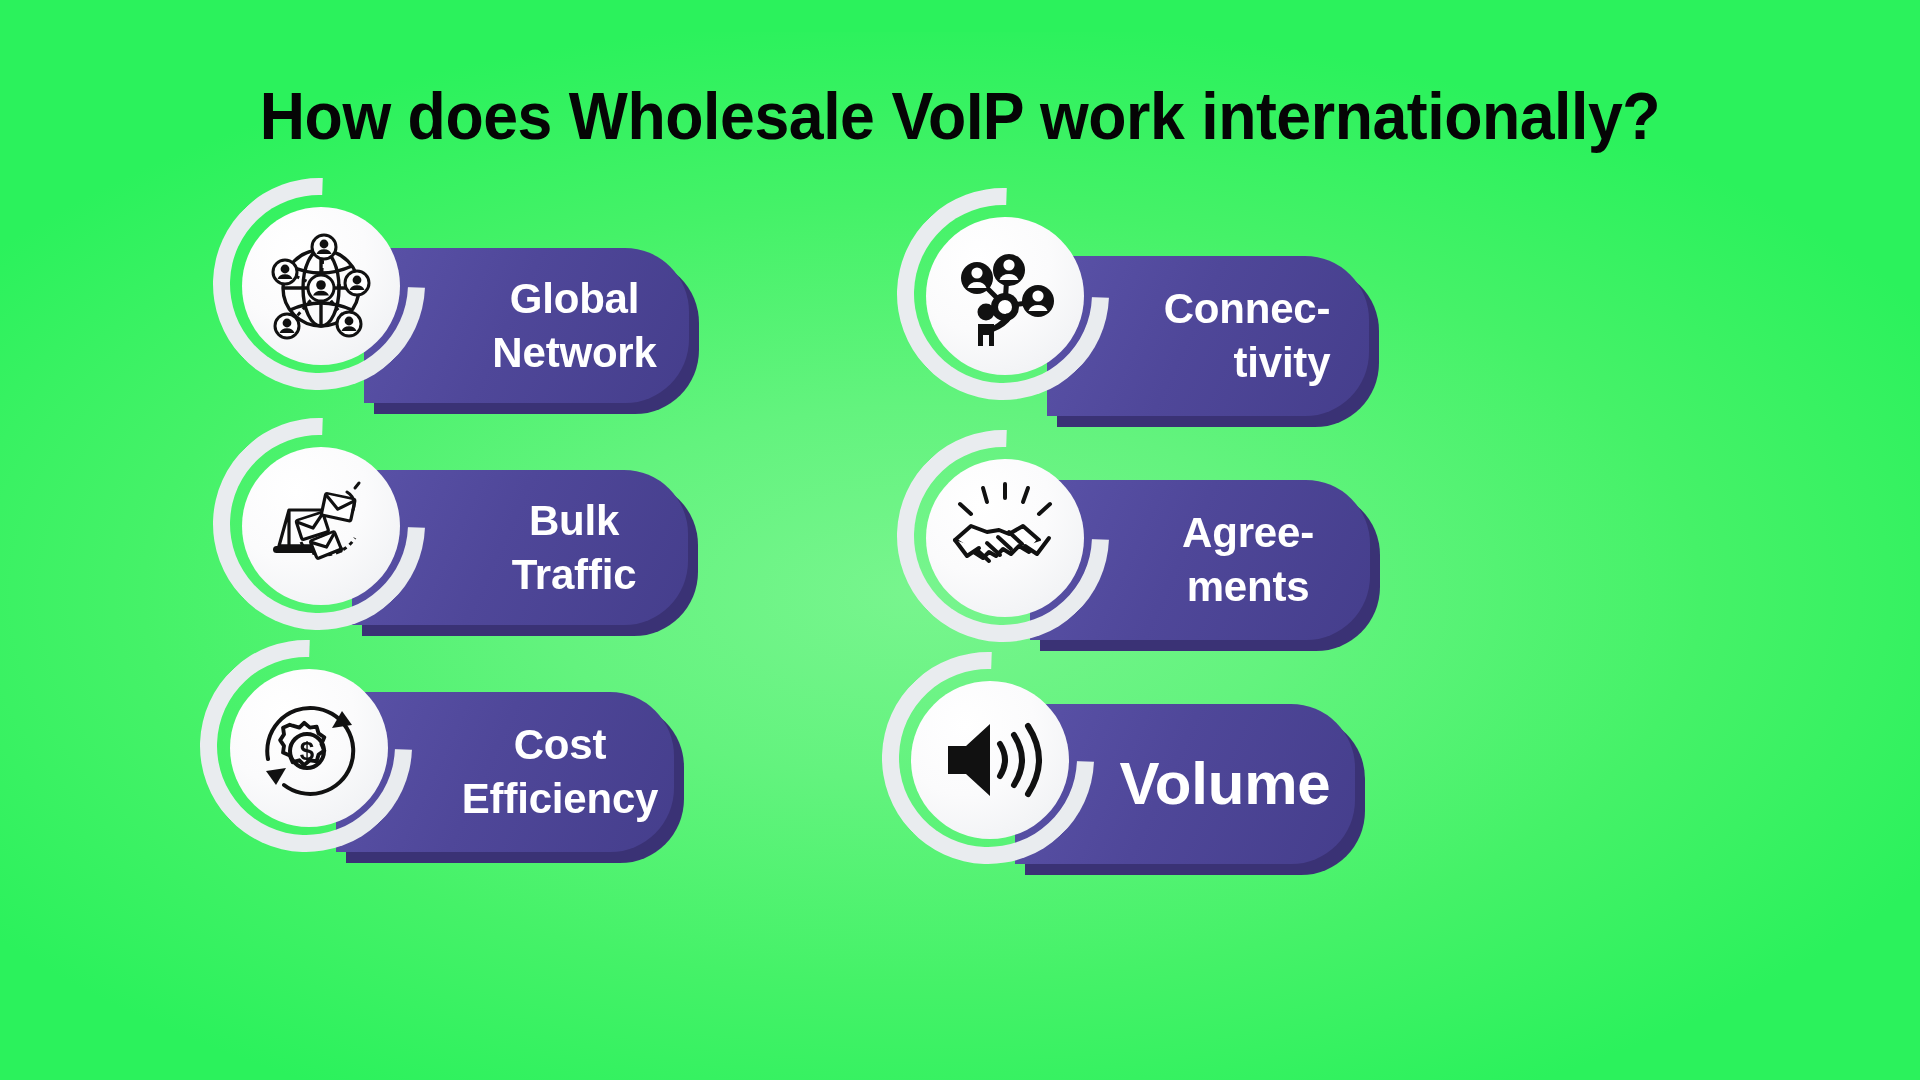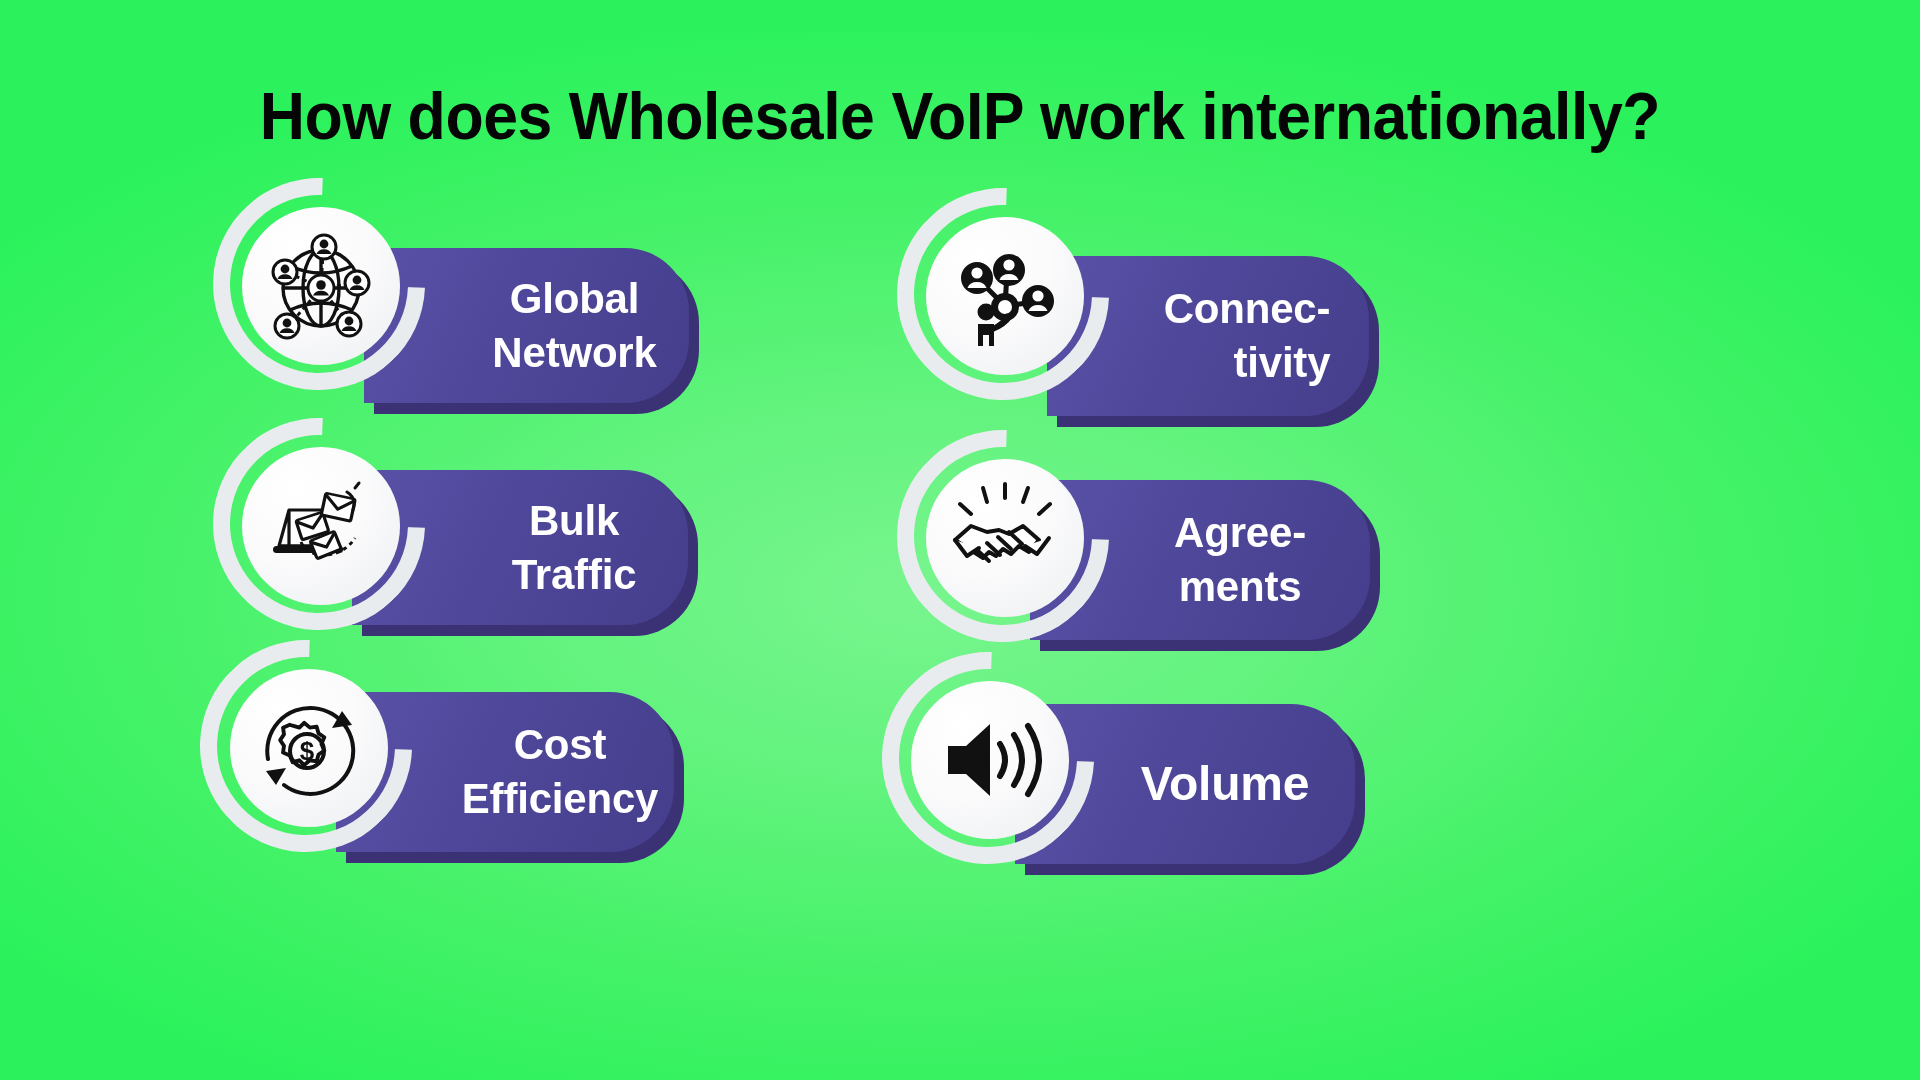--- a/index.html
+++ b/index.html
@@ -98,23 +98,23 @@
   #ring-4{left:897px;top:398px;width:212px;height:212px;}
   #disc-4{left:926px;top:427px;width:158px;height:158px;}
   #ring-5{left:882px;top:620px;width:212px;height:212px;}
   #disc-5{left:911px;top:649px;width:158px;height:158px;}
 
   
   #lab-0{left:96px;width:229px;}
   #lab-1{left:108px;width:228px;}
   #lab-2{left:110px;width:228px;}
   #lab-3{left:78px;width:244px;text-align:right;}
-  #lab-4{left:88px;width:244px;}
+  #lab-4{left:96px;width:244px;}
   #lab-5{left:80px;width:260px;}
-  #lab-5 span{font-size:48px;}
+  #lab-5 span{font-size:60px;}
 </style>
 </head>
 <body>
 
 <div id="stage">
 
   <div id="title">How does Wholesale VoIP work internationally?</div>
 
   <div class="card" id="card-0">
     <div class="plate-shadow"></div>

